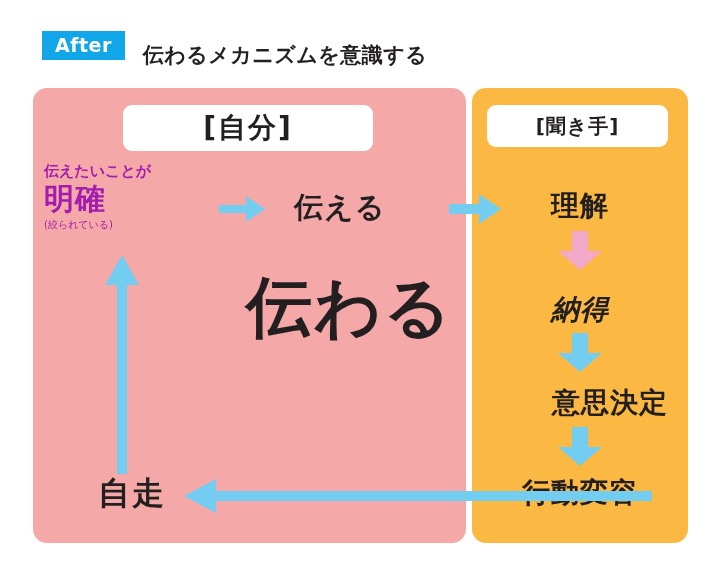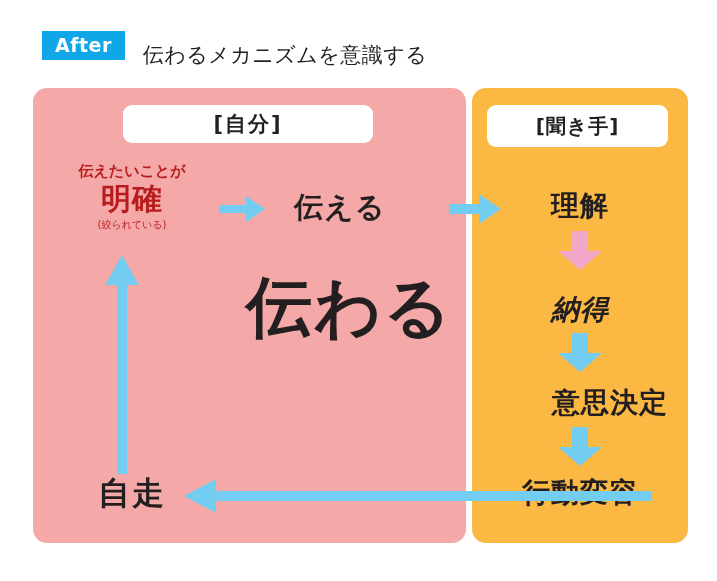--- a/index.html
+++ b/index.html
@@ -33,21 +33,21 @@
     font-weight: bold;
     letter-spacing: 0.5px;
     padding: 5px 13px 5px 13px;
     line-height: 1;
     display: inline-block;
   }
   #header-title {
     margin-left: 18px;
     font-size: 21px;
     color: #231f20;
-    font-weight: normal;
+    font-weight: bold;
     letter-spacing: 0.5px;
     margin-top: 20px;
   }
 
   
   #panel-self {
     position: absolute;
     left: 33px;
     top: 88px;
     width: 433px;
@@ -73,42 +73,42 @@
     display: flex;
     align-items: center;
     justify-content: center;
     color: #231f20;
     font-weight: bold;
   }
   #chip-self {
     left: 123px;
     top: 105px;
     width: 250px;
-    height: 38px;
-    font-size: 21px;
+    height: 46px;
+    font-size: 28px;
     letter-spacing: 2px;
   }
   #chip-listener {
     left: 487px;
     top: 105px;
     width: 181px;
     height: 42px;
     font-size: 20px;
     letter-spacing: 1px;
     text-align: center;
   }
 
   
   #clear-block {
     position: absolute;
     left: 44px;
     top: 163px;
     width: 176px;
-    text-align: center;
-    color: #b91c1c;
+    text-align: left;
+    color: #a21caf;
   }
   #clear-sub-top {
     font-size: 15px;
     font-weight: bold;
     line-height: 1.1;
     letter-spacing: 0px;
   }
   #clear-main {
     font-size: 30px;
     font-weight: bold;

